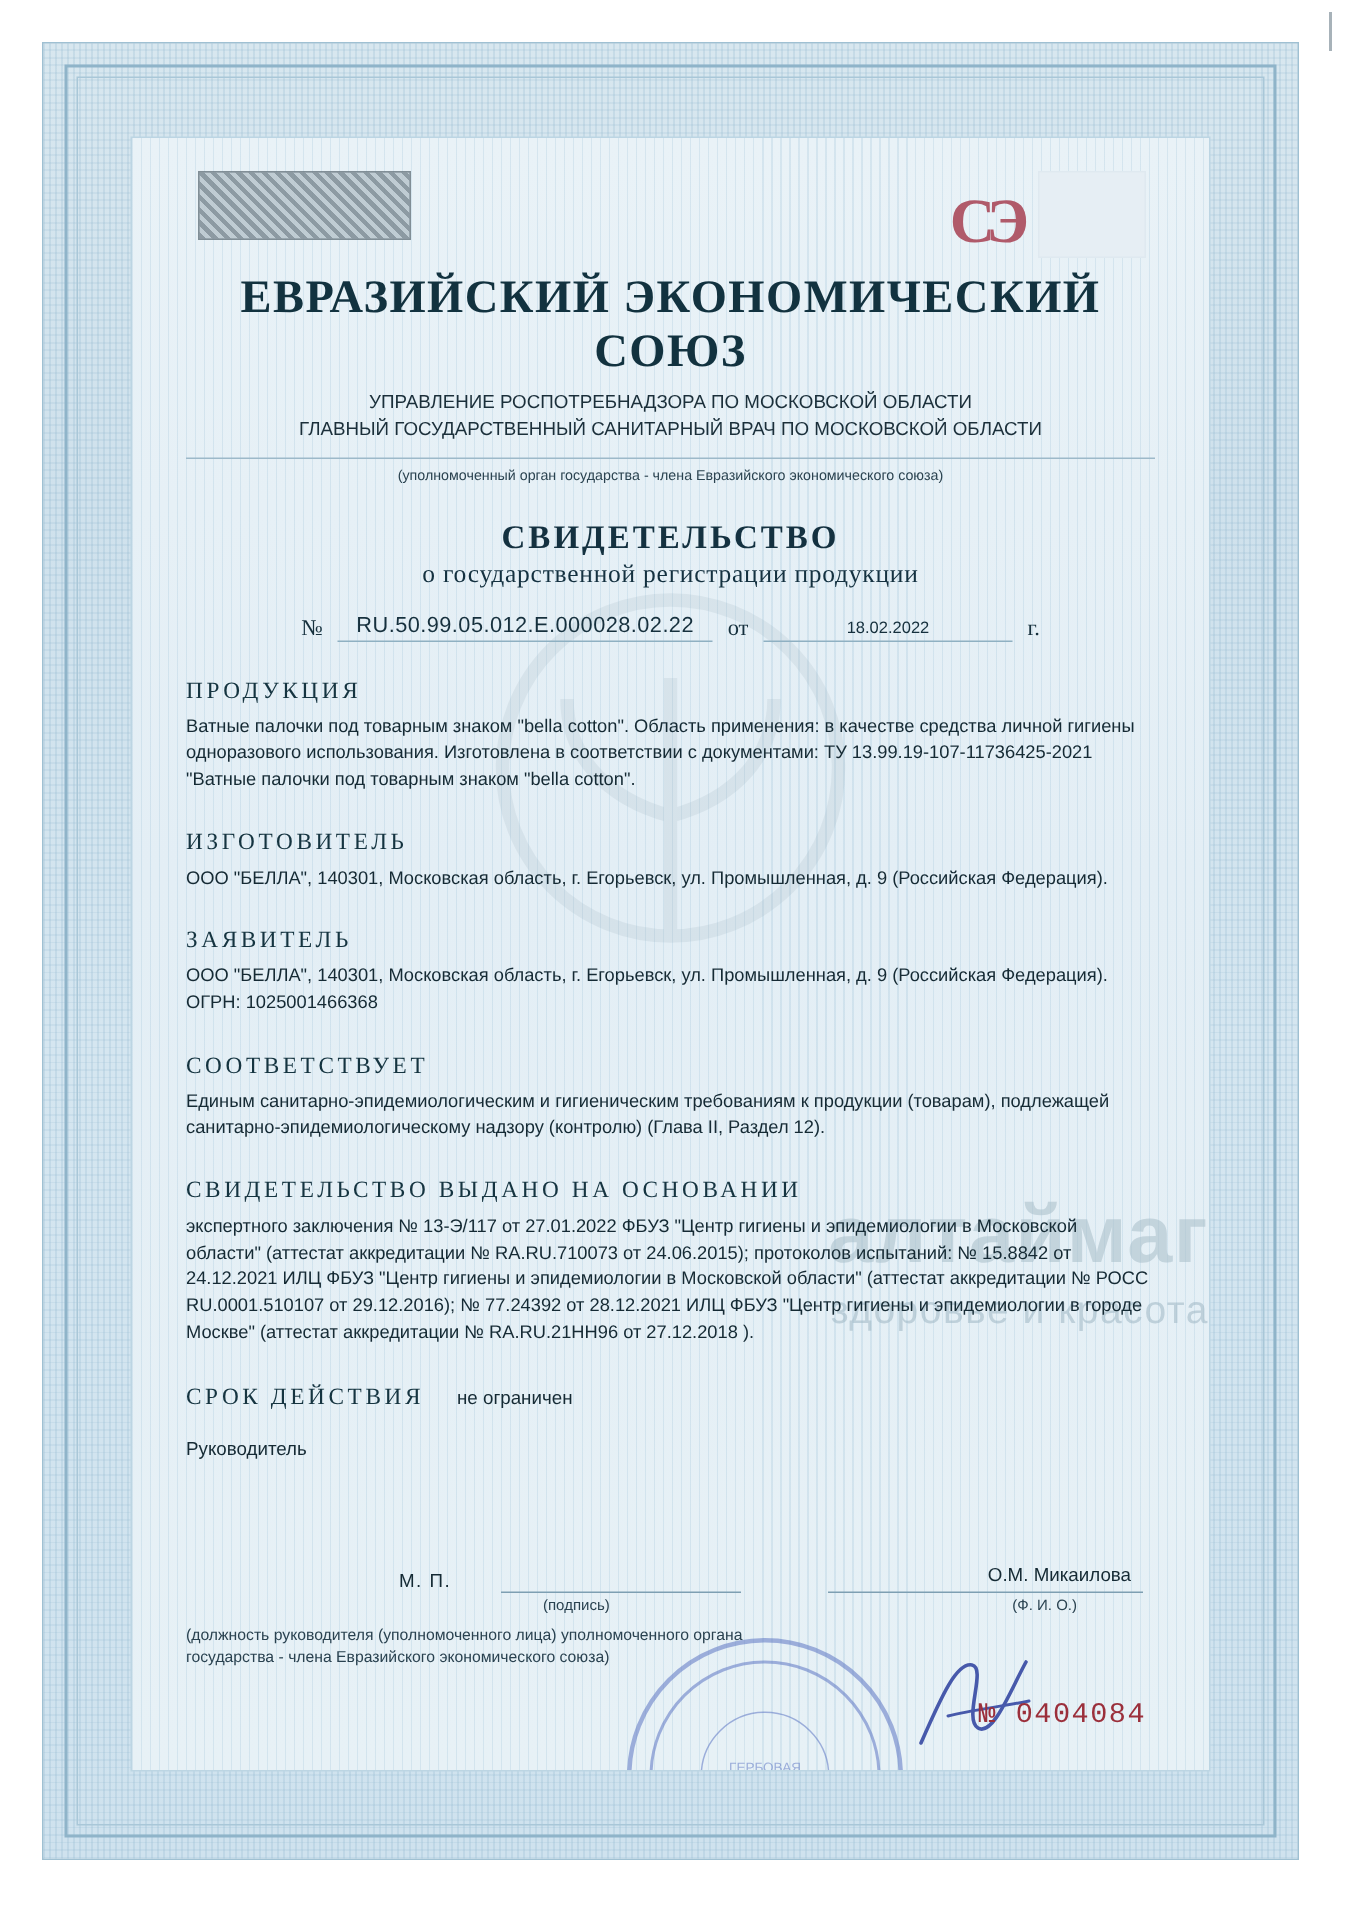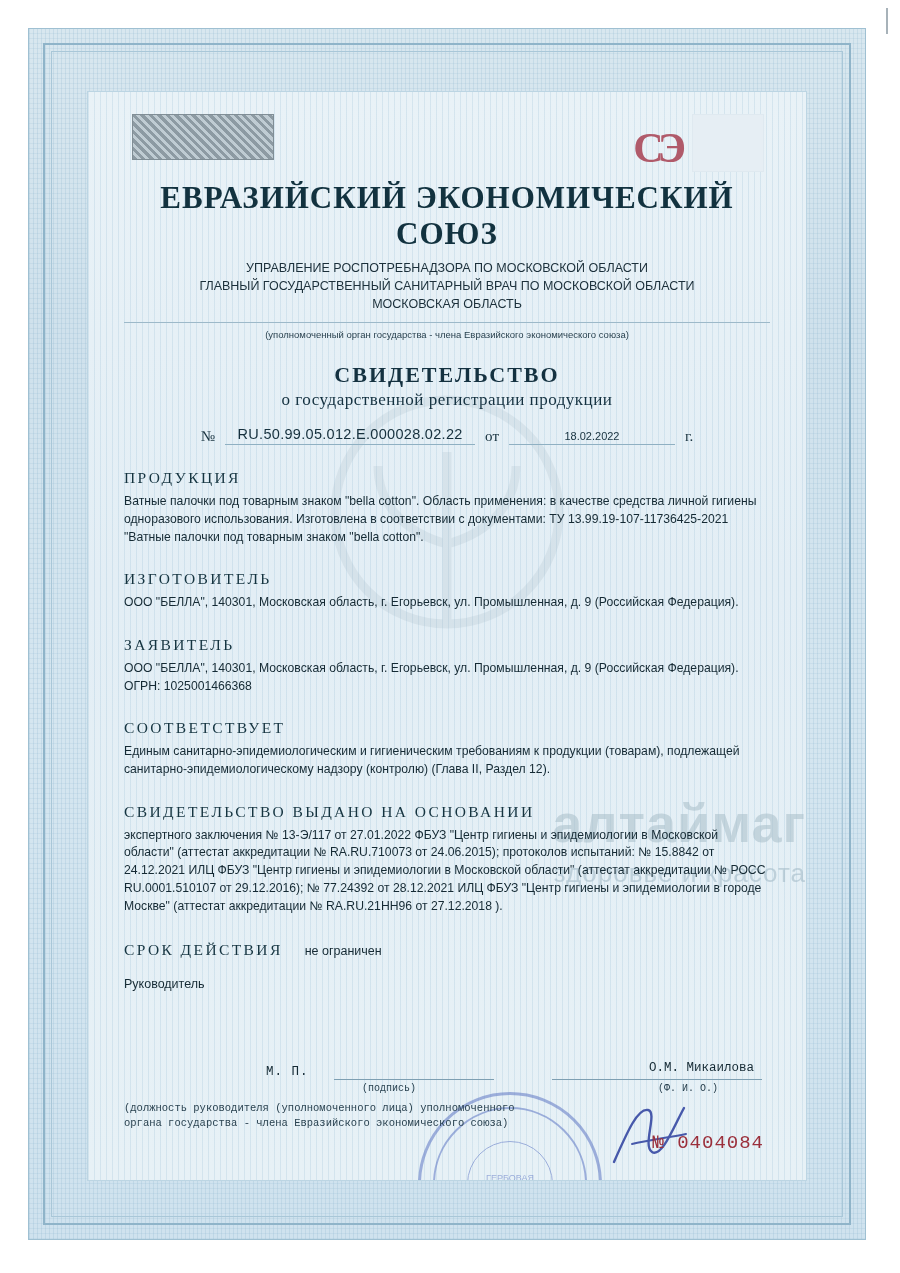--- a/index.html
+++ b/index.html
@@ -155,21 +155,20 @@
   .validity-row{
     display:flex;align-items:baseline;gap:22px;margin-top:26px;
   }
   .validity-row .sec-title{margin-bottom:12px;}
   .validity-val{font-size:12.5px;color:#152a34;}
   .ruk{font-size:12.5px;margin-top:6px;color:#152a34;}
   .sign-area{
     position:relative;
     margin-top:30px;
     height:108px;
-    font-family:Liberation Mono, monospace;
   }
   .mp{
     position:absolute;left:142px;top:44px;
     font-size:12.5px;letter-spacing:1px;color:#152a34;
   }
   .sig-line{
     position:absolute;left:210px;top:58px;width:160px;border-bottom:1px solid #7e9fb2;
   }
   .sig-cap{
     position:absolute;left:238px;top:62px;font-size:10px;color:#2a4250;
@@ -277,21 +276,20 @@
             <div class="ee-logo">СЭ</div>
             <div class="logo-blank"></div>
           </div>
         </div>
 
         <h1 class="title">ЕВРАЗИЙСКИЙ ЭКОНОМИЧЕСКИЙ СОЮЗ</h1>
 
         <div class="org">
           <div>УПРАВЛЕНИЕ РОСПОТРЕБНАДЗОРА ПО МОСКОВСКОЙ ОБЛАСТИ</div>
           <div>ГЛАВНЫЙ ГОСУДАРСТВЕННЫЙ САНИТАРНЫЙ ВРАЧ ПО МОСКОВСКОЙ ОБЛАСТИ</div>
-          <div>МОСКОВСКАЯ ОБЛАСТЬ</div>
         </div>
 
         <div class="note">(уполномоченный орган государства - члена Евразийского экономического союза)</div>
 
         <h2 class="cert-word">СВИДЕТЕЛЬСТВО</h2>
         <div class="subtitle">о государственной регистрации продукции</div>
 
         <div class="numline">
           <span class="lbl">№</span>
           <span class="val">RU.50.99.05.012.Е.000028.02.22</span>

